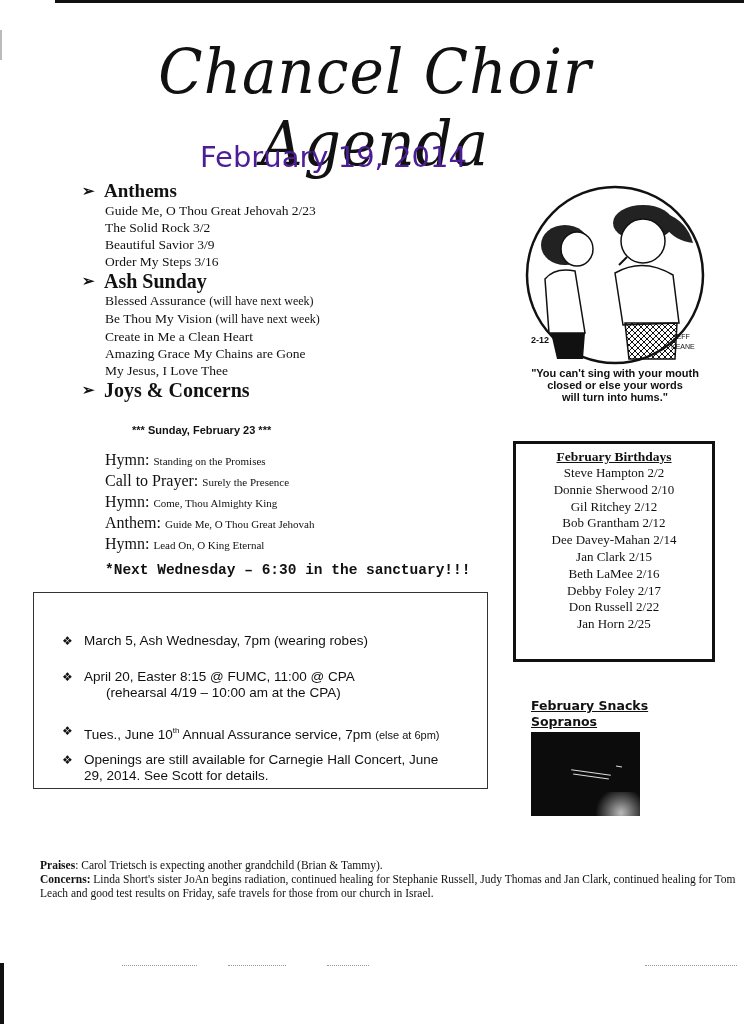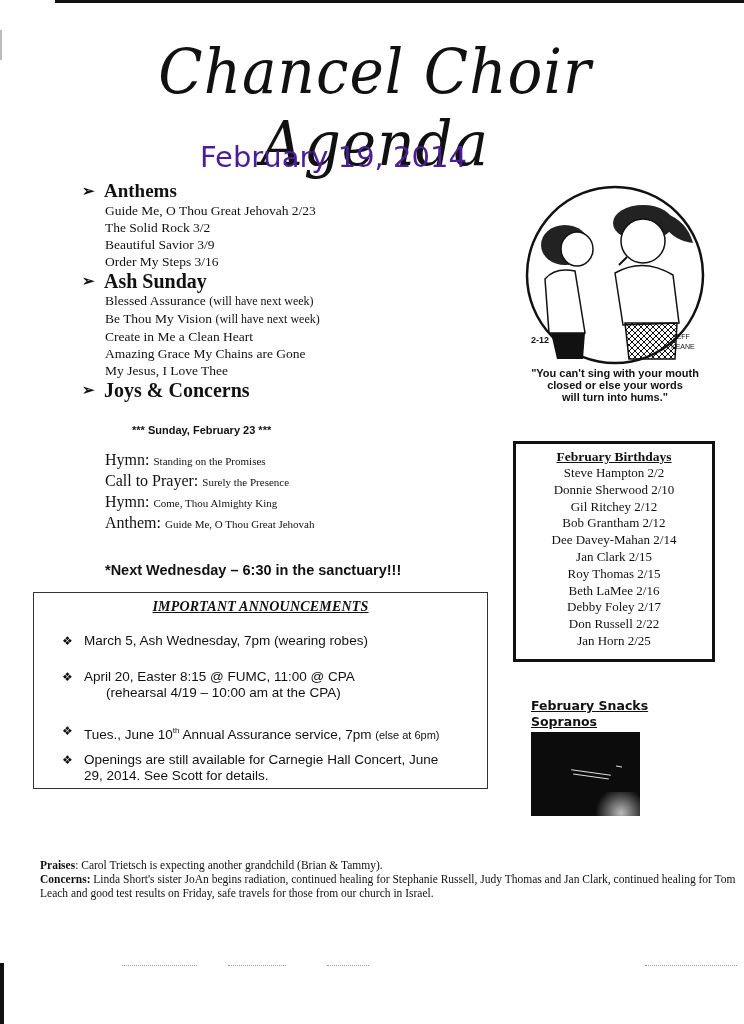--- a/index.html
+++ b/index.html
@@ -38,21 +38,21 @@
 
   .sunday { position: absolute; left: 105px; top: 424px; width: 380px; }
   .sunday-head {
     font-family: "Liberation Sans", sans-serif; font-weight: bold; font-size: 11px;
     padding-left: 27px; margin-bottom: 14px;
   }
   .srow { font-size: 16px; line-height: 20px; }
   .srow .v { font-size: 11px; }
   .nextwed {
     position: absolute; left: 105px; top: 562px;
-    font-family: Liberation Sans, sans-serif; font-weight: bold; font-size: 14.5px;
+    font-family: Liberation Mono, monospace; font-weight: bold; font-size: 14.5px;
   }
 
   .announce {
     position: absolute; left: 33px; top: 592px; width: 455px; height: 197px;
     border: 1.5px solid #333; box-sizing: border-box;
   }
   .announce h3 {
     margin: 6px 0 0 0; text-align: center; font-style: italic; font-weight: bold;
     font-size: 14px; text-decoration: underline; letter-spacing: 0.2px;
   }
@@ -154,25 +154,25 @@
     <div>will turn into hums."</div>
   </div>
 </div>
 
 <div class="sunday">
   <div class="sunday-head">***   Sunday, February 23 ***</div>
   <div class="srow"><span>Hymn:  </span><span class="v">Standing on the Promises</span></div>
   <div class="srow"><span>Call to Prayer:  </span><span class="v">Surely the Presence</span></div>
   <div class="srow"><span>Hymn:  </span><span class="v">Come, Thou Almighty King</span></div>
   <div class="srow"><span>Anthem: </span><span class="v">Guide Me, O Thou Great Jehovah</span></div>
+  <div class="srow"><span>Hymn:   </span><span class="v">Lead On, O King Eternal</span></div>
 </div>
 <div class="nextwed">*Next Wednesday – 6:30 in the sanctuary!!!</div>
 
 <div class="announce">
-  <h3>IMPORTANT ANNOUNCEMENTS</h3>
   <div class="ann-item" style="top:40px;">
     <span class="bullet">❖</span>
     <span>March 5, Ash Wednesday, 7pm (wearing robes)</span>
   </div>
   <div class="ann-item" style="top:76px;">
     <span class="bullet">❖</span>
     <span>
       <span>April 20, Easter  8:15 @ FUMC, 11:00 @ CPA</span><br>
       <span style="padding-left:22px;">(rehearsal  4/19 – 10:00 am at the CPA)</span>
     </span>
@@ -191,21 +191,20 @@
 </div>
 
 <div class="birthdays">
   <h4>February Birthdays</h4>
   <div class="bday">Steve Hampton  2/2</div>
   <div class="bday">Donnie Sherwood  2/10</div>
   <div class="bday">Gil Ritchey  2/12</div>
   <div class="bday">Bob Grantham  2/12</div>
   <div class="bday">Dee Davey-Mahan  2/14</div>
   <div class="bday">Jan Clark  2/15</div>
-  <div class="bday">Roy Thomas  2/15</div>
   <div class="bday">Beth LaMee  2/16</div>
   <div class="bday">Debby Foley  2/17</div>
   <div class="bday">Don Russell  2/22</div>
   <div class="bday">Jan Horn  2/25</div>
 </div>
 
 <div class="snacks">
   <div class="t">February Snacks</div>
   <div class="t">Sopranos</div>
   <div class="photo">

